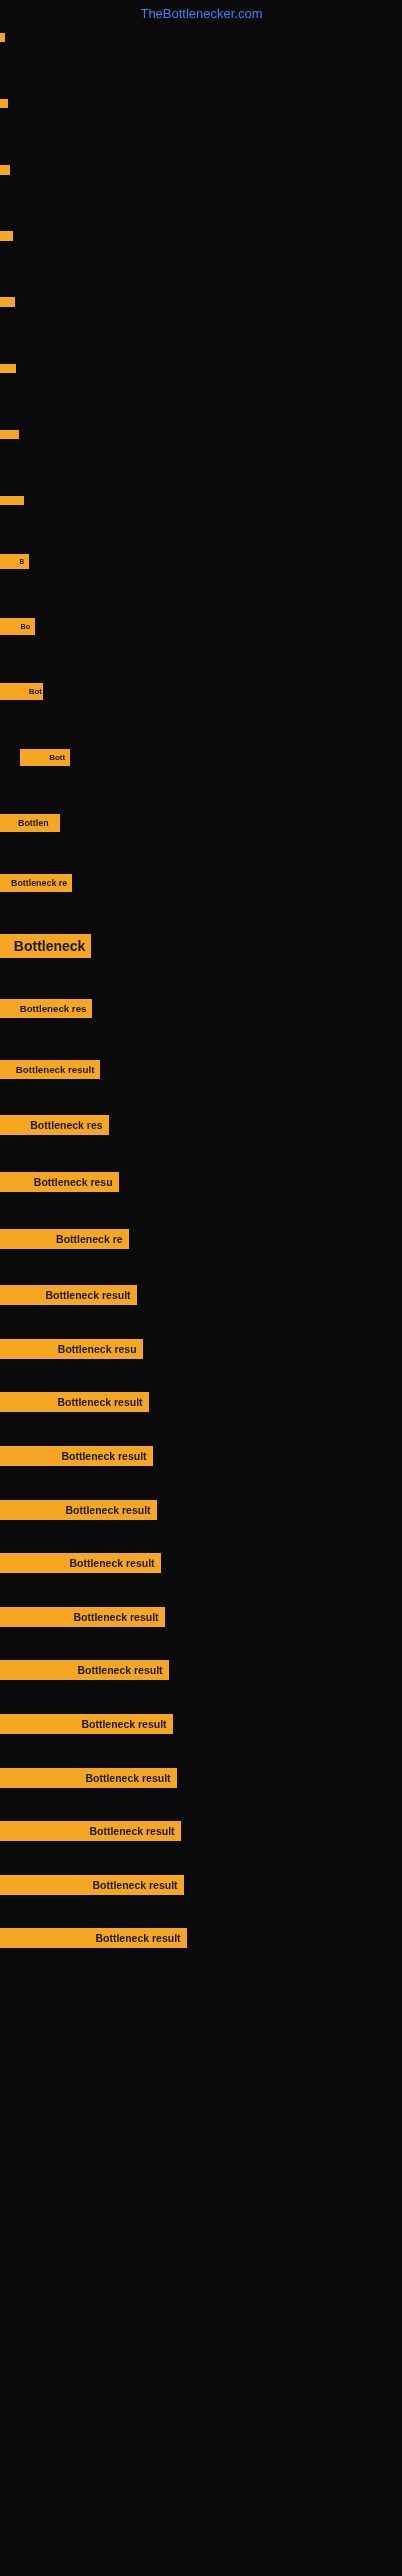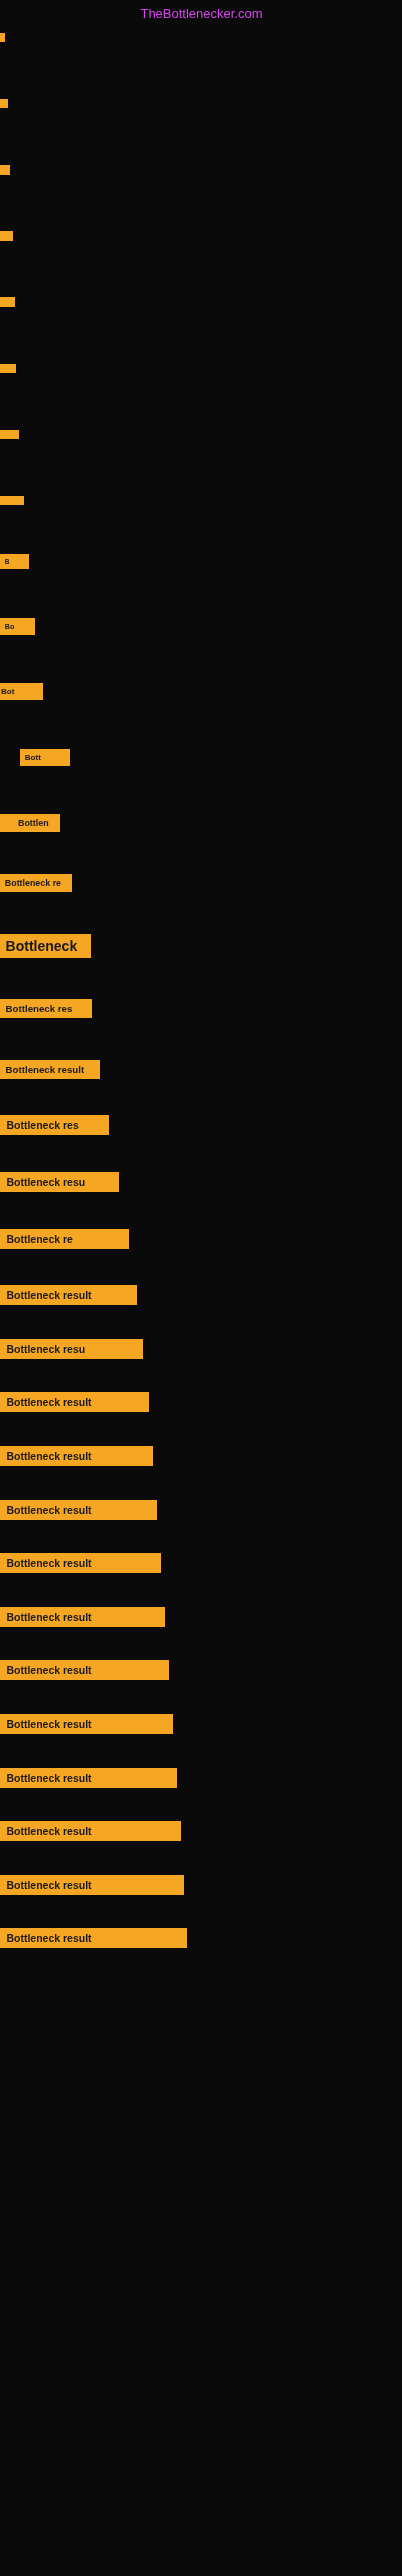--- a/index.html
+++ b/index.html
@@ -10,37 +10,38 @@
 
     body {
       background-color: #0a0a0a;
       width: 403px;
       min-height: 2576px;
       font-family: Arial, sans-serif;
       overflow-x: hidden;
     }
 
     .site-title {
-      color: #d946ef;
+      color: #3b82f6;
       font-size: 13px;
       text-align: center;
       padding: 6.4px 0 3.2px 0;
     }
 
     .container {
       padding: 8px 0 8px 0;
       display: flex;
       flex-direction: column;
       gap: 0;
     }
 
     .bottleneck-item {
       display: flex;
       align-items: center;
       margin-bottom: 1.6px;
+      text-align: right;
     }
 
     .bottleneck-label {
       background-color: #f5a623;
       color: #1a1a1a;
       font-size: 10.5px;
       font-weight: bold;
       padding: 3.2px 6.4px;
       white-space: nowrap;
       display: inline-block;

